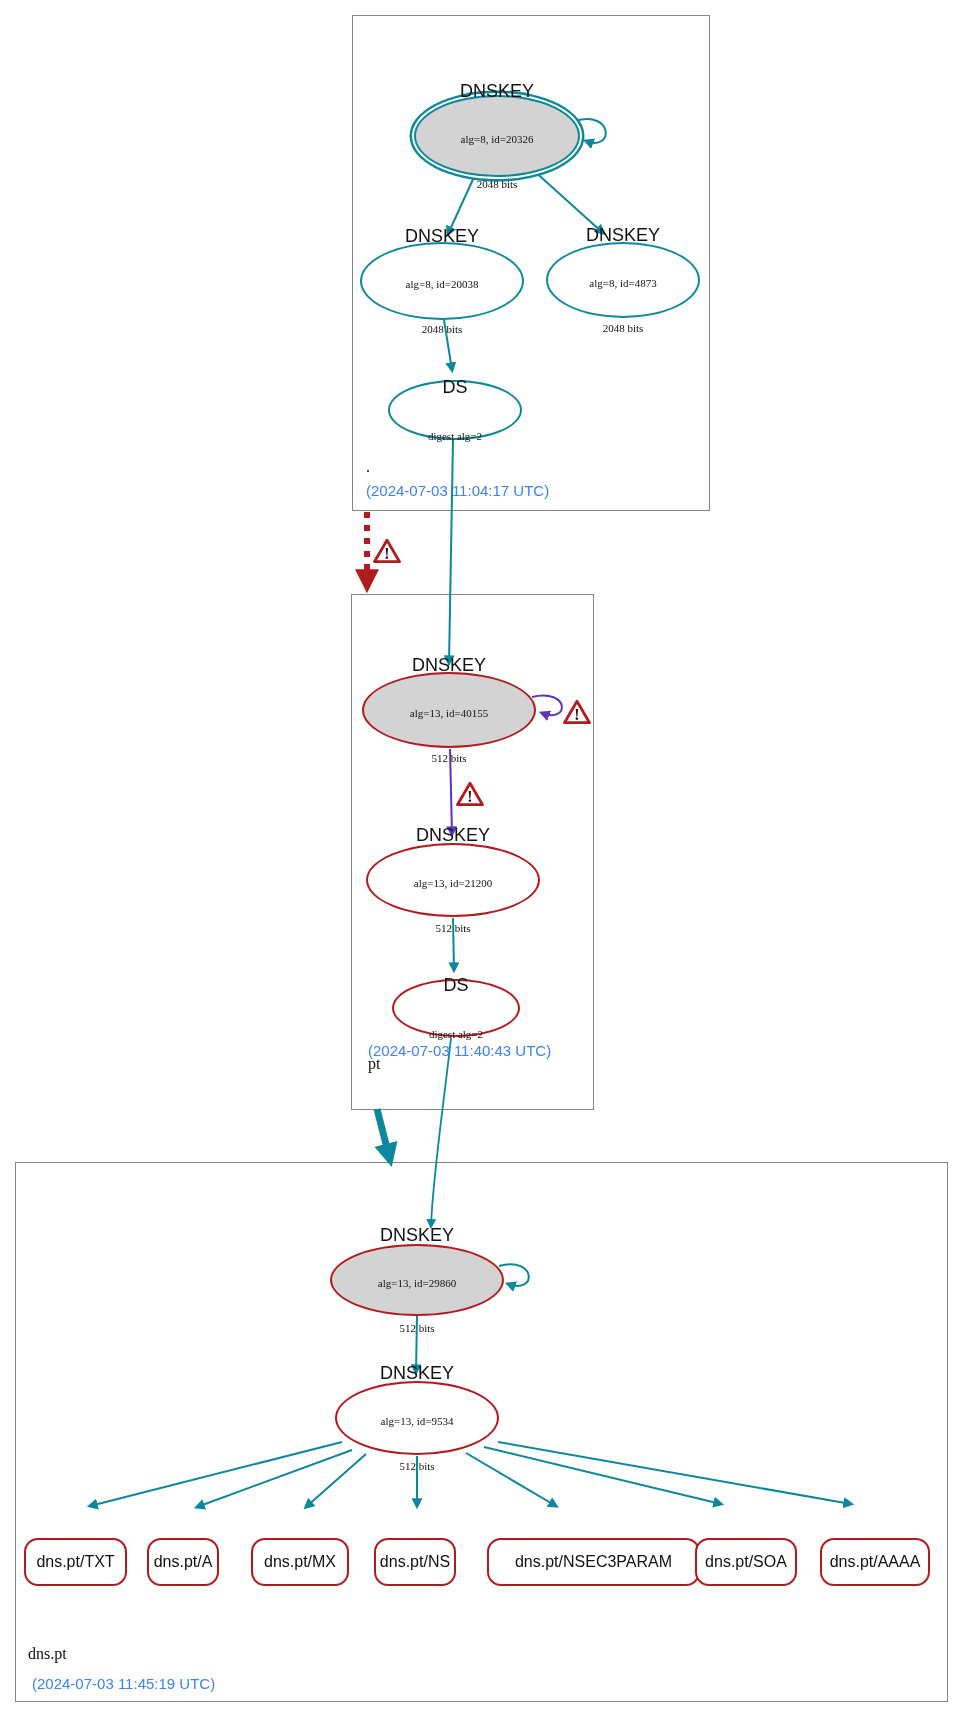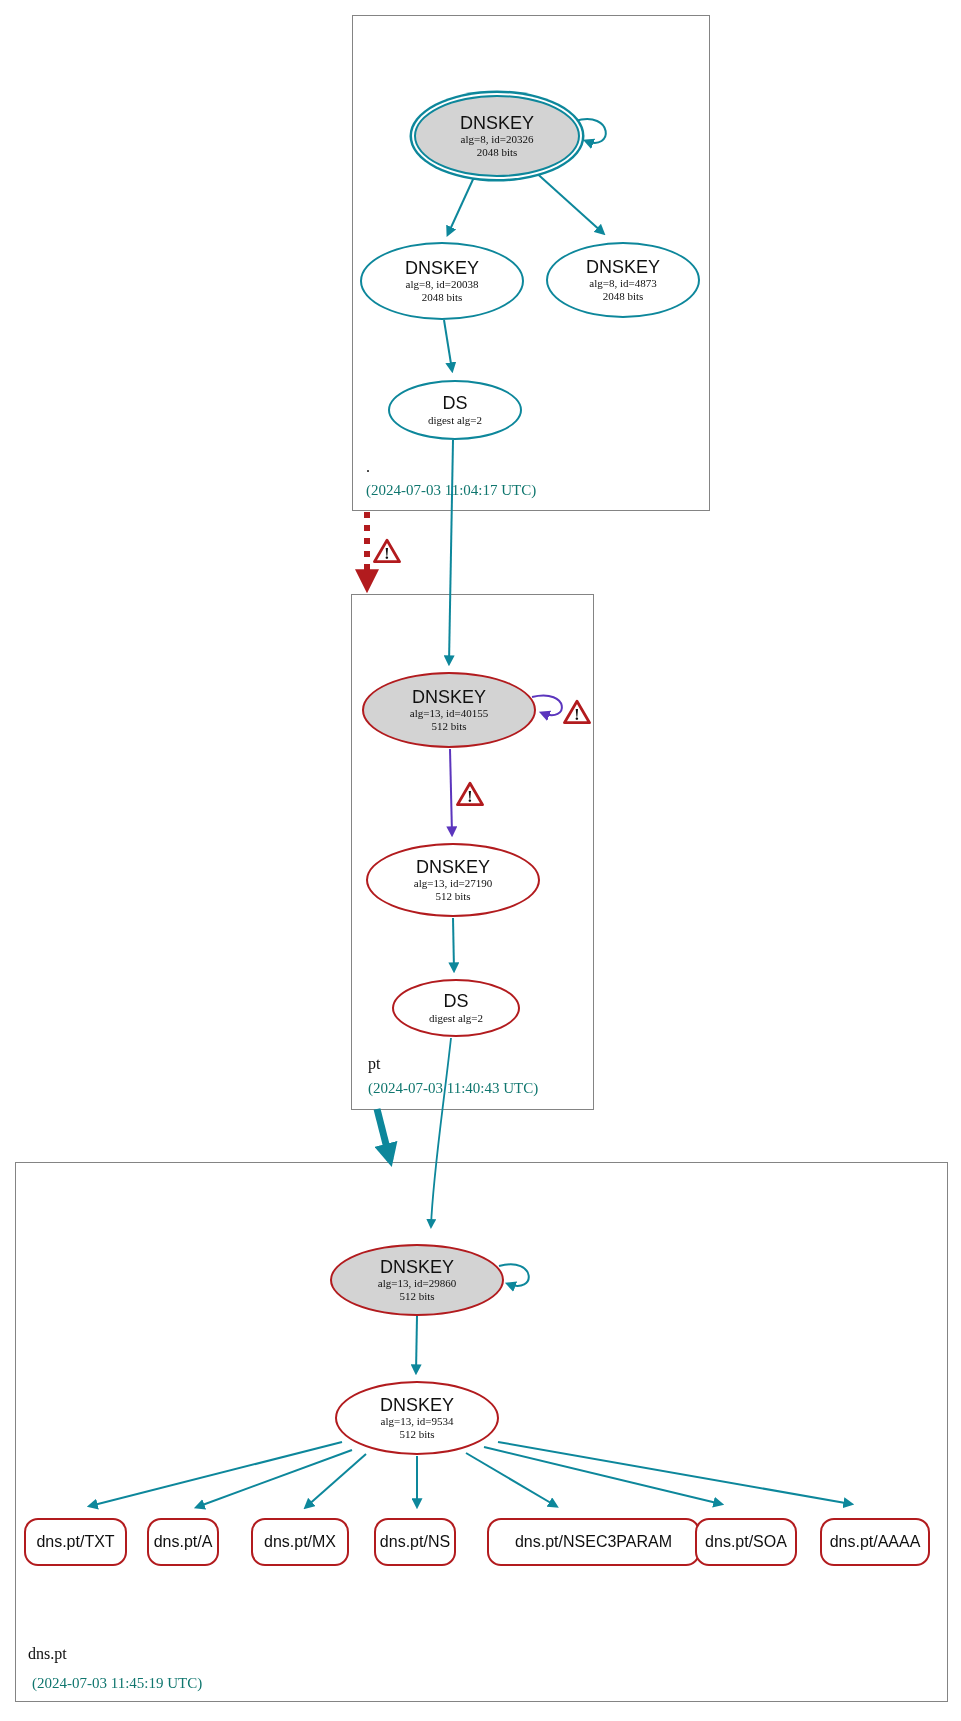--- a/index.html
+++ b/index.html
@@ -1,32 +1,32 @@
 <!DOCTYPE html>
 <html><head>
 <meta charset="utf-8">
 <style>
   html,body{margin:0;padding:0;background:#fff;}
   body{width:961px;height:1721px;position:relative;font-family:"Liberation Serif",serif;}
   .zonebox{position:absolute;border:1px solid #848484;background:transparent;z-index:0;}
   .edges{position:absolute;left:0;top:0;z-index:1;}
   .node{position:absolute;z-index:2;box-sizing:border-box;display:flex;flex-direction:column;
         align-items:center;justify-content:center;text-align:center;background:#fff;}
-  .ellipse{border-radius:50%;}
+  .ellipse{border-radius:50%;gap:32px;}
   .teal{border:2.5px solid #0d879b;}
   .red{border:2.5px solid #b21b1e;}
   .grayfill{background:#d3d3d3;}
   .double{box-shadow:0 0 0 2px #fff,0 0 0 4.5px #0d879b;}
   .ntitle{font-family:"Liberation Sans",sans-serif;font-size:18px;color:#101010;line-height:1.12;}
   .ndetail{font-family:Liberation Serif, serif;font-size:11px;color:#101010;line-height:1.18;}
   .rrset{position:absolute;z-index:2;box-sizing:border-box;border:2.5px solid #b21b1e;border-radius:14px;
          background:#fff;display:flex;align-items:center;justify-content:center;
-         font-family:"Liberation Sans",sans-serif;font-size:16px;color:#101010;height:48px;}
+         font-family:"Liberation Sans",sans-serif;font-size:16px;color:#101010;height:48px;margin-top:20px;}
   .zlabel{position:absolute;z-index:2;font-family:"Liberation Serif",serif;font-size:16px;color:#101010;}
-  .ztime{position:absolute;z-index:2;font-family:Liberation Serif, serif;font-size:15px;color:#0f766e;}
+  .ztime{position:absolute;z-index:2;font-family:Liberation Sans, sans-serif;font-size:15px;color:#3b82f6;}
   .warn{position:absolute;z-index:3;}
   .warn text{font-family:"Liberation Serif",serif;font-size:17px;font-weight:bold;fill:#101010;}
 </style>
 </head>
 <body>
 
 <div class="zonebox" style="left:352px;top:15px;width:356px;height:494px"></div>
 <div class="zonebox" style="left:351px;top:594px;width:241px;height:514px"></div>
 <div class="zonebox" style="left:15px;top:1162px;width:931px;height:538px"></div>
 
@@ -96,29 +96,29 @@
 <div class="zlabel" style="left:366px;top:458px">.</div>
 <div class="ztime" style="left:366px;top:482px">(2024-07-03 11:04:17 UTC)</div>
 
 <div class="node ellipse red grayfill" style="left:362px;top:672px;width:174px;height:76px">
   <span class="ntitle">DNSKEY</span>
   <span class="ndetail">alg=13, id=40155</span>
   <span class="ndetail">512 bits</span>
 </div>
 <div class="node ellipse red" style="left:366px;top:843px;width:174px;height:74px">
   <span class="ntitle">DNSKEY</span>
-  <span class="ndetail">alg=13, id=27190</span>
+  <span class="ndetail">alg=13, id=21200</span>
   <span class="ndetail">512 bits</span>
 </div>
 <div class="node ellipse red" style="left:392px;top:979px;width:128px;height:58px">
   <span class="ntitle">DS</span>
   <span class="ndetail">digest alg=2</span>
 </div>
 <div class="zlabel" style="left:368px;top:1055px">pt</div>
-<div class="ztime" style="left:368px;top:1080px">(2024-07-03 11:40:43 UTC)</div>
+<div class="ztime" style="left:368px;top:1042px">(2024-07-03 11:40:43 UTC)</div>
 
 <div class="node ellipse red grayfill" style="left:330px;top:1244px;width:174px;height:72px">
   <span class="ntitle">DNSKEY</span>
   <span class="ndetail">alg=13, id=29860</span>
   <span class="ndetail">512 bits</span>
 </div>
 <div class="node ellipse red" style="left:335px;top:1381px;width:164px;height:74px">
   <span class="ntitle">DNSKEY</span>
   <span class="ndetail">alg=13, id=9534</span>
   <span class="ndetail">512 bits</span>

